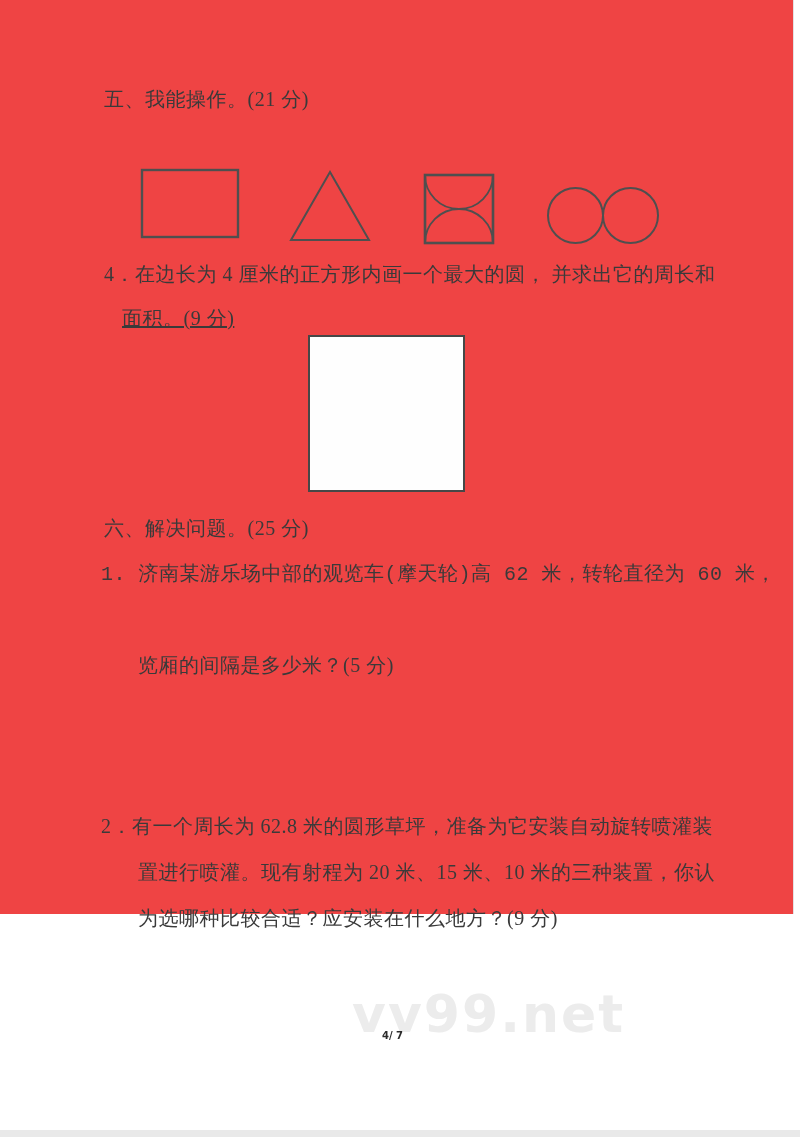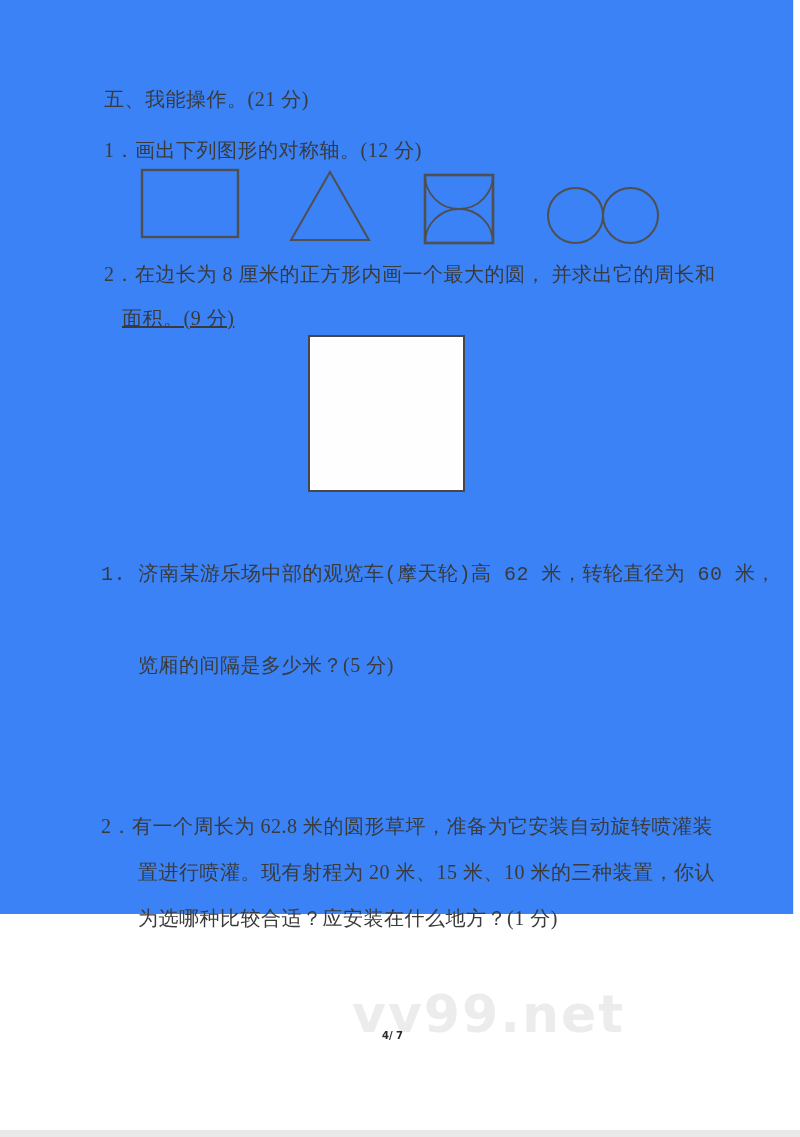--- a/index.html
+++ b/index.html
@@ -7,21 +7,21 @@
   body {
     width: 800px; height: 1137px;
     position: relative;
     overflow: hidden;
     font-family: "Liberation Serif", "DejaVu Serif", serif;
     color: #3a3a3a;
   }
   .page {
     position: absolute; left: 0; top: 0;
     width: 794px; height: 914px;
-    background: #3b82f6;
+    background: #ef4444;
     border-right: 1px solid #e3e3e3;
   }
   .bottom-strip {
     position: absolute; left: 0; top: 1130px;
     width: 800px; height: 7px;
     background: #e9e9e9;
   }
   .line {
     position: absolute;
     font-size: 20px;
@@ -60,52 +60,52 @@
     color: #2b2b2b;
   }
 </style>
 </head>
 <body>
 
 <div class="page">
 
   <div class="line heading" style="left:104px; top:86px;">五、我能操作。(21 分)</div>
 
-  <div class="line" style="left:104px; top:137px;">1．画出下列图形的对称轴。(12 分)</div>
 
   <svg class="fig" style="left:140px; top:168px;" width="100" height="72" viewBox="0 0 100 72">
     <rect x="2" y="2" width="96" height="67" stroke-width="2.4"></rect>
   </svg>
 
   <svg class="fig" style="left:287px; top:168px;" width="86" height="76" viewBox="0 0 86 76">
     <polygon points="43,4 4,72 82,72" stroke-width="2"></polygon>
   </svg>
 
   <svg class="fig" style="left:422px; top:172px;" width="74" height="74" viewBox="0 0 74 74">
     <rect x="3" y="3" width="68" height="68" stroke-width="2.6"></rect>
     <path d="M 3 3 A 34 34 0 0 0 71 3" stroke-width="1.8"></path>
     <path d="M 3 71 A 34 34 0 0 1 71 71" stroke-width="1.8"></path>
   </svg>
 
   <svg class="fig" style="left:546px; top:185px;" width="115" height="62" viewBox="0 0 115 62">
     <circle cx="29.5" cy="30.5" r="27.5" stroke-width="2"></circle>
     <circle cx="84.5" cy="30.5" r="27.5" stroke-width="2"></circle>
   </svg>
 
-  <div class="line" style="left:104px; top:261px;">2．在边长为 8 厘米的正方形内画一个最大的圆， 并求出它的周长和</div>
+  <div class="line" style="left:104px; top:261px;">4．在边长为 4 厘米的正方形内画一个最大的圆， 并求出它的周长和</div>
   <div class="line" style="left:122px; top:305px;text-decoration:underline;">面积。(9 分)</div>
 
   <div class="big-square"></div>
 
+  <div class="line heading" style="left:104px; top:515px;">六、解决问题。(25 分)</div>
 
   <div class="line" style="left:101px; top:562px;font-family:Liberation Mono, monospace;">1. 济南某游乐场中部的观览车(摩天轮)高 62 米，转轮直径为 60 米，</div>
   <div class="line" style="left:138px; top:652px;">览厢的间隔是多少米？(5 分)</div>
 
   <div class="line" style="left:101px; top:813px;">2．有一个周长为 62.8 米的圆形草坪，准备为它安装自动旋转喷灌装</div>
   <div class="line" style="left:138px; top:859px;">置进行喷灌。现有射程为 20 米、15 米、10 米的三种装置，你认</div>
-  <div class="line" style="left:138px; top:905px;">为选哪种比较合适？应安装在什么地方？(1 分)</div>
+  <div class="line" style="left:138px; top:905px;">为选哪种比较合适？应安装在什么地方？(9 分)</div>
 
   <div class="watermark">vv99.net</div>
   <div class="footer-page">4/ 7</div>
 
 </div>
 
 <div class="bottom-strip"></div>
 
 </body></html>

